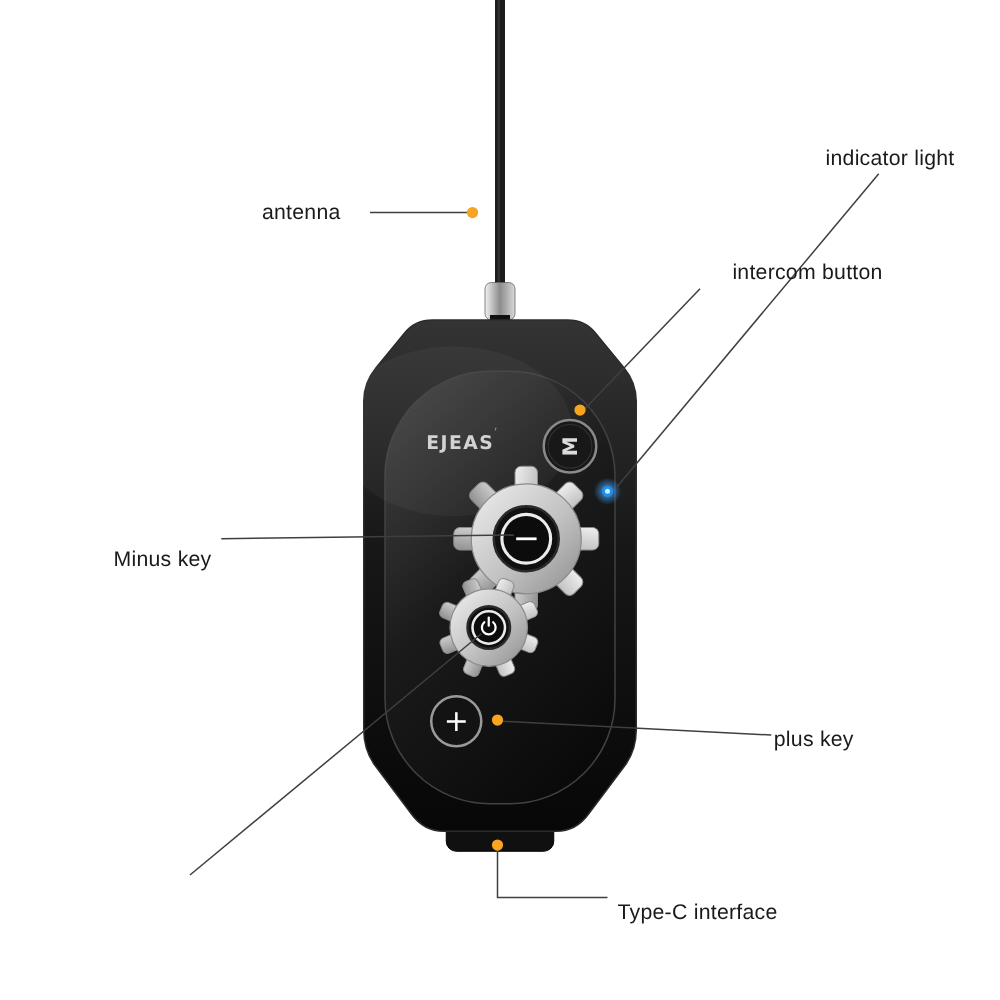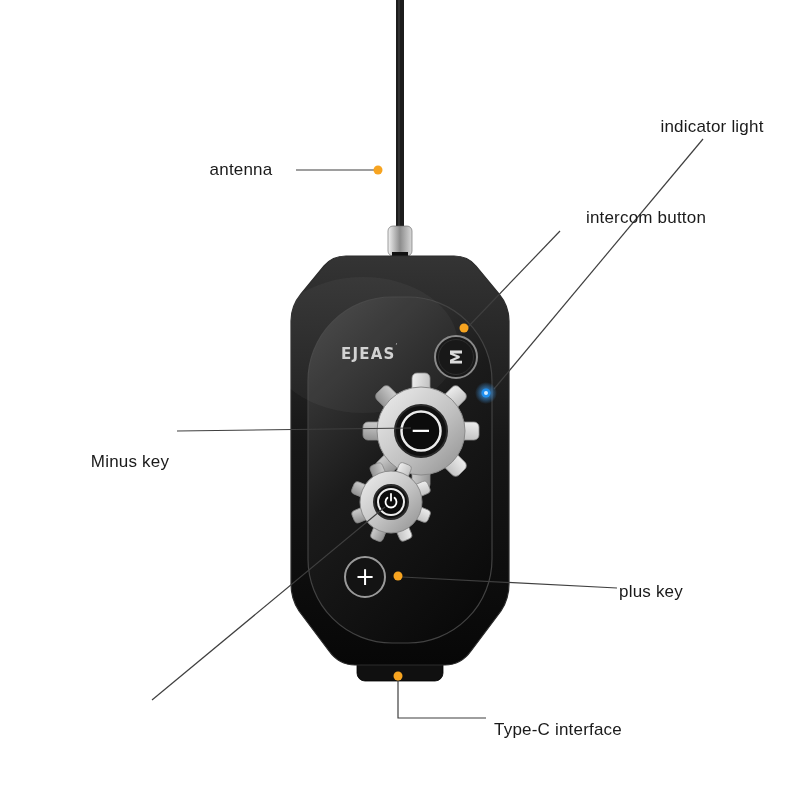--- a/index.html
+++ b/index.html
@@ -127,17 +127,17 @@
     <g>
       <circle cx="486" cy="393" r="11" fill="url(#ledGlow)"></circle>
       <circle cx="486" cy="393" r="4.5" fill="#1f8fef"></circle>
       <circle cx="486" cy="393" r="2" fill="#d6ecff"></circle>
     </g>
   </svg>
 
   <div class="label" style="left:241px;top:170px;">antenna</div>
   <div class="label" style="left:712px;top:127px;">indicator light</div>
   <div class="label" style="left:646px;top:218px;">intercom button</div>
-  <div class="label" style="left:130px;top:462px;">Minus key</div>
+  <div class="label" style="left:130px;top:448px;">Minus key</div>
   <div class="label" style="left:651px;top:592px;text-align:center;">plus key</div>
   <div class="label" style="left:558px;top:730px;">Type-C interface</div>
 
 </div>
 
 </body></html>

